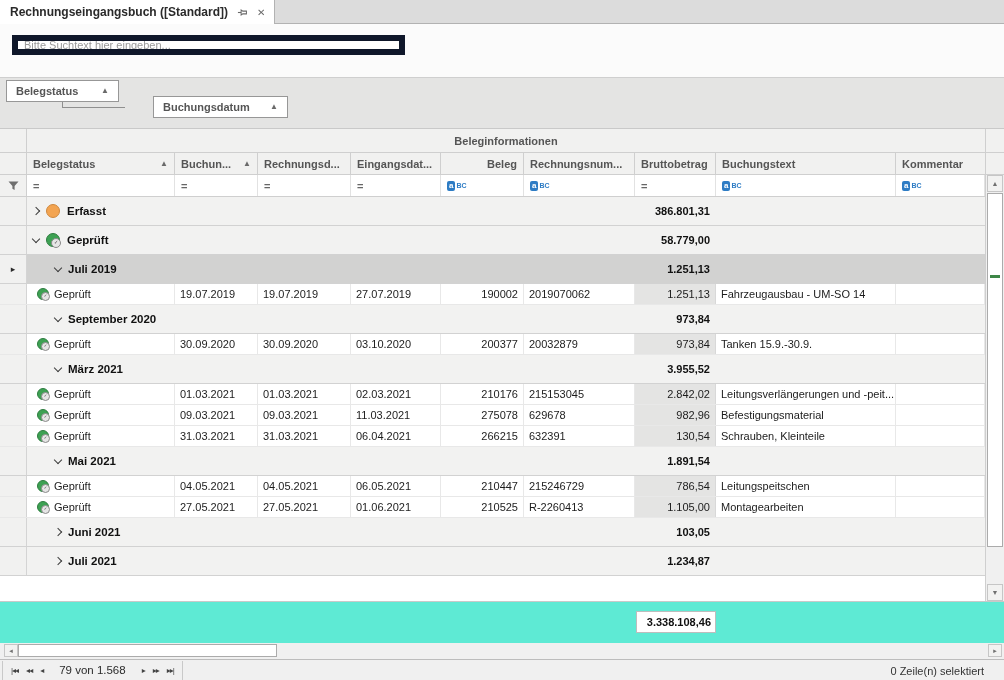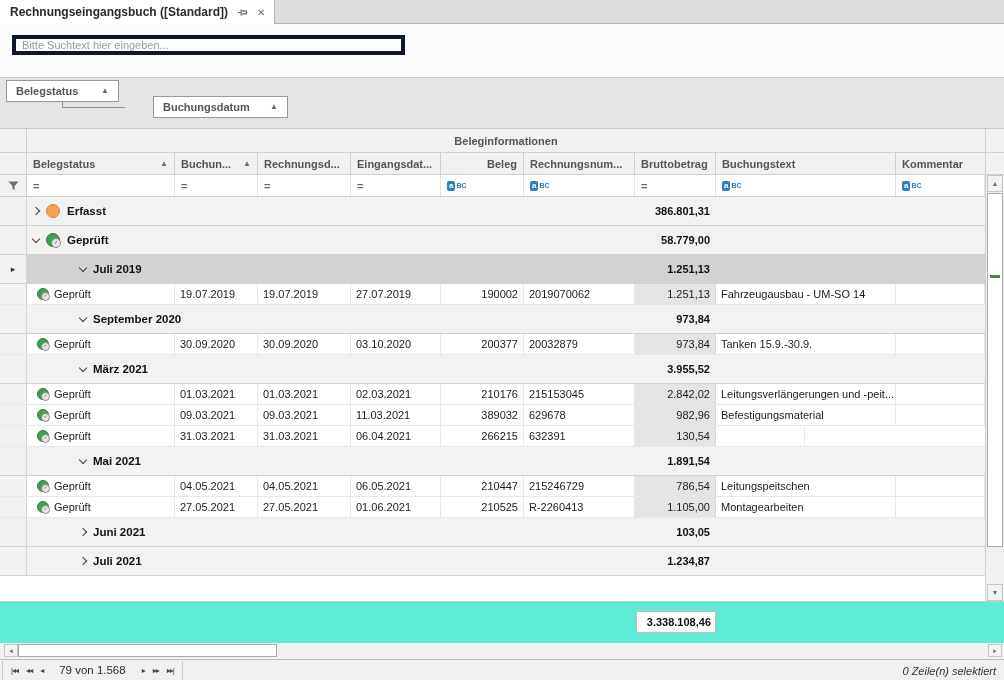--- a/index.html
+++ b/index.html
@@ -8,21 +8,21 @@
   .window { position:relative; width:1004px; height:504px;border-radius:28px; }
 
   
   .tabstrip { height:24px; background:#dcdcdc; border-bottom:1px solid #b2b2b2; display:flex; }
   .tab { background:#fff; height:24px; padding:0 9px 0 10px; display:flex; align-items:center; gap:9px;
          border-right:1px solid #b2b2b2; font-weight:bold; font-size:12px; color:#2a2a2a; }
   .tab .ticon { color:#6a6a6a; font-weight:normal; font-size:10px; display:flex; align-items:center; }
 
   
   .toolbar { height:53px; background:#fbfbfb; position:relative; }
-  .search { position:absolute; left:12px; top:11px; width:393px; height:20px; border:4px solid #0f172a;
+  .search { position:absolute; left:12px; top:11px; width:393px; height:20px; border:6px solid #0f172a;
             font-family:"Liberation Sans",sans-serif; font-size:11px; padding:0 6px; color:#333; background:#fff; }
   .search::placeholder { color:#9a9a9a; }
 
   
   .gpanel { height:51px; background:#e4e4e3; border-top:1px solid #cfcfcf; position:relative; }
   .gbtn { position:absolute; background:#fff; border:1px solid #979797; height:22px; display:flex; align-items:center;
           justify-content:space-between; padding:0 9px; font-size:11px; font-weight:bold; color:#555; }
   .gbtn.b1 { left:6px; top:2px; width:113px; }
   .gbtn.b2 { left:125px; top:18px; width:135px;margin-left:28px; }
   .conn-v { position:absolute; left:62px; top:24px; width:1px; height:6px; background:#8f8f8f; }
@@ -56,21 +56,21 @@
   .abc-a { background:#2e7cc4; color:#fff; font-size:8px; font-weight:bold; padding:0 2px; border-radius:2px; line-height:10px; }
   .abc-bc { color:#2e7cc4; font-size:7px; font-weight:bold; margin-left:1px; }
 
   .rows { height:404px; overflow:hidden; background:#fff; }
   .row { display:flex; position:relative; }
   .ind { width:27px; background:#f1f1f0; border-right:1px solid #d4d4d4; display:flex; align-items:center;
          justify-content:center; color:#2b2b2b; font-size:9px; flex:none; }
   .g1, .g2 { height:29px; background:#f2f2f1; border-bottom:1px solid #d2d2d2; }
   .g2.sel { background:#d2d2d1; }
   .gc { display:flex; align-items:center; gap:7px; padding-left:6px; }
-  .g2 .gc { padding-left:28px;margin-left:25px; }
+  .g2 .gc { padding-left:28px; }
   .glabel { font-size:11.5px; font-weight:bold; color:#111; }
   .gsum { position:absolute; right:275px; top:0; height:100%; display:flex; align-items:center;
           font-weight:bold; font-size:11px; color:#111; }
 
   .chev { display:inline-block; width:6px; height:6px; border-right:1.5px solid #3c3c3c; border-bottom:1.5px solid #3c3c3c; flex:none; }
   .chev.right { transform:rotate(-45deg); }
   .chev.down  { transform:rotate(45deg); margin-top:-3px; }
 
   .sicon { width:14px; height:14px; border-radius:50%; position:relative; display:inline-block; flex:none; }
   .sicon.orange { background:#f3a451; border:1px solid #cf883e; }
@@ -104,21 +104,21 @@
   .hbtn { position:absolute; top:1px; width:14px; height:13px; background:#f2f2f1; border:1px solid #c6c6c6;
           display:flex; align-items:center; justify-content:center; font-size:7px; color:#707070; }
   .hbtn.left { left:4px; } .hbtn.right { right:2px; }
   .hthumb { position:absolute; left:18px; top:1px; width:259px; height:13px; background:#fff; border:1px solid #ababab; }
 
   .statusbar { height:22px; background:#f0f0f0; border-top:1px solid #bcbcbc; display:flex; align-items:center;
                justify-content:space-between; font-size:11px; color:#333; }
   .nav { height:20px; display:flex; align-items:center; border:1px solid #c9c9c9; border-top:none; margin-left:2px; padding:0 4px; }
   .navbtn { font-size:8px; color:#444; letter-spacing:-1px; padding:0 4px; white-space:nowrap; }
   .recinfo { margin:0 12px; font-size:11.5px; color:#2b2b2b; }
-  .selinfo { padding-right:8px;font-style:italic; }
+  .selinfo { padding-right:20px; }
 </style>
 </head>
 <body>
 
 <div class="window">
 
   <div class="tabstrip">
     <div class="tab">
       <span>Rechnungseingangsbuch ([Standard])</span>
       <span class="ticon">
@@ -403,21 +403,21 @@
               <div class="c w2">
                   <span>09.03.2021</span>
                 </div>
               <div class="c w3">
                   <span>09.03.2021</span>
                 </div>
               <div class="c w4">
                   <span>11.03.2021</span>
                 </div>
               <div class="c w5 num">
-                  <span>389032</span>
+                  <span>275078</span>
                 </div>
               <div class="c w6">
                   <span>629678</span>
                 </div>
               <div class="c w7 num brutto">
                   <span>982,96</span>
                 </div>
               <div class="c w8">
                   <span>Befestigungsmaterial</span>
                 </div>
@@ -444,20 +444,23 @@
                   <span>06.04.2021</span>
                 </div>
               <div class="c w5 num">
                   <span>266215</span>
                 </div>
               <div class="c w6">
                   <span>632391</span>
                 </div>
               <div class="c w7 num brutto">
                   <span>130,54</span>
+                </div>
+              <div class="c w8">
+                  <span>Schrauben, Kleinteile</span>
                 </div>
               <div class="c w9">
                   <span></span>
                 </div>
             </div>
           </div>
 
           <div class="row g2">
             <div class="ind"></div>
             <div class="gc">

